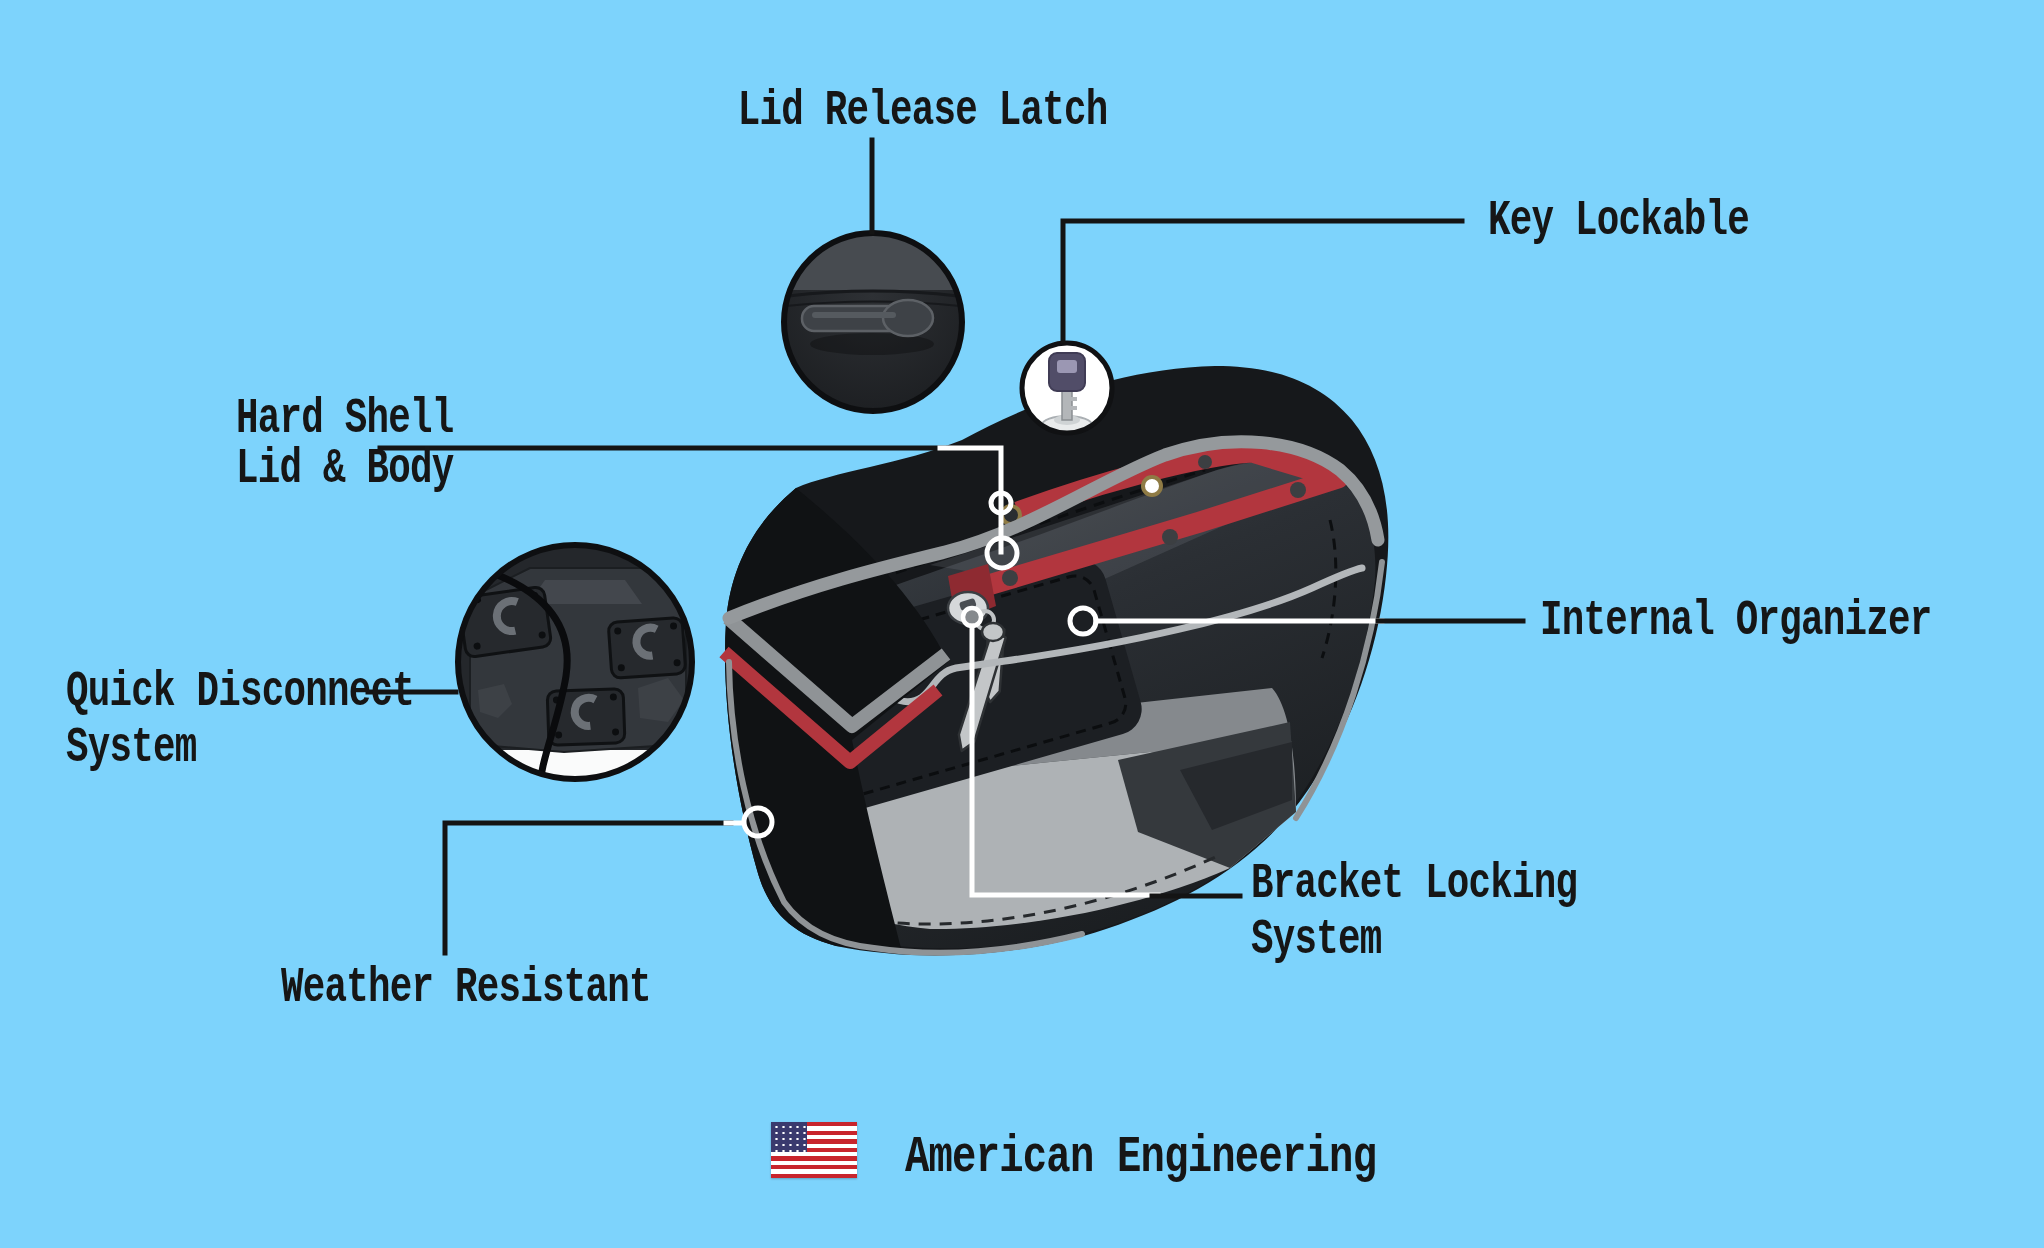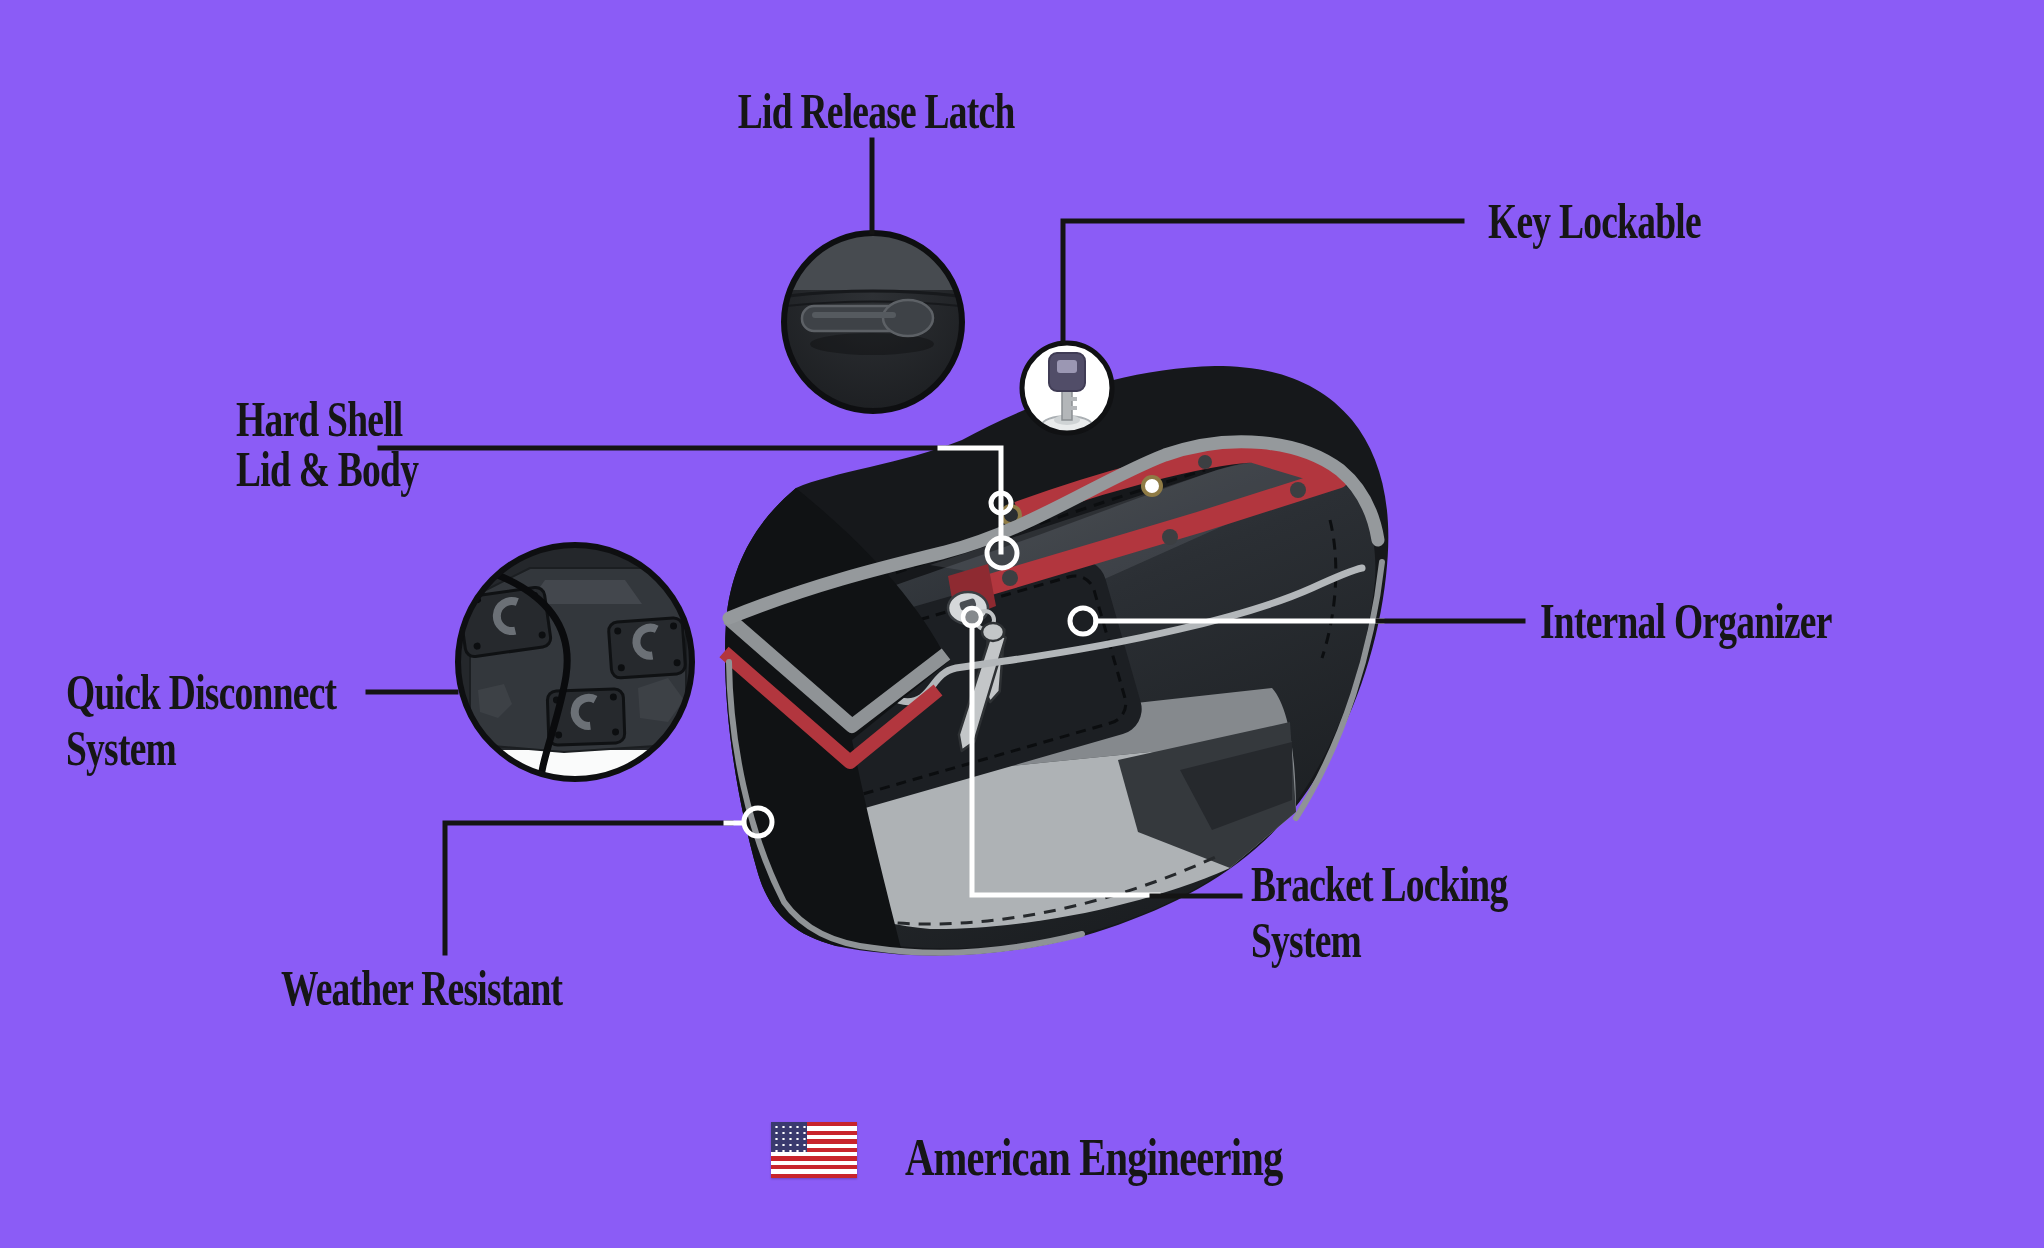--- a/index.html
+++ b/index.html
@@ -1,17 +1,17 @@
 <!DOCTYPE html>
 <html><head>
 <meta charset="utf-8">
 <style>
   html,body{margin:0;padding:0;background:#ffffff;}
-  #canvas{position:relative;width:2044px;height:1248px;background:#8b5cf6;overflow:hidden;
-          font-family:Liberation Serif, serif;}
+  #canvas{position:relative;width:2044px;height:1248px;background:#7dd3fc;overflow:hidden;
+          font-family:Liberation Mono, monospace;}
   #art{position:absolute;left:0;top:0;}
   .lbl{position:absolute;color:#161616;font-weight:bold;font-size:50px;line-height:54px;
        letter-spacing:-1px;transform:scaleX(.75);transform-origin:0 50%;white-space:nowrap;}
   .lbl.center{transform-origin:50% 50%;text-align:center;}
   .footer-text{position:absolute;color:#161616;font-weight:bold;font-size:52px;line-height:56px;
        letter-spacing:-1px;transform:scaleX(.78);transform-origin:0 50%;white-space:nowrap;}
   
   .flag{position:absolute;left:771px;top:1122px;width:86px;height:56px;
         background:repeating-linear-gradient(180deg,#C8242C 0 4.31px,#ffffff 4.31px 8.62px);
         box-shadow:0 1px 2px rgba(0,0,0,.25);}

